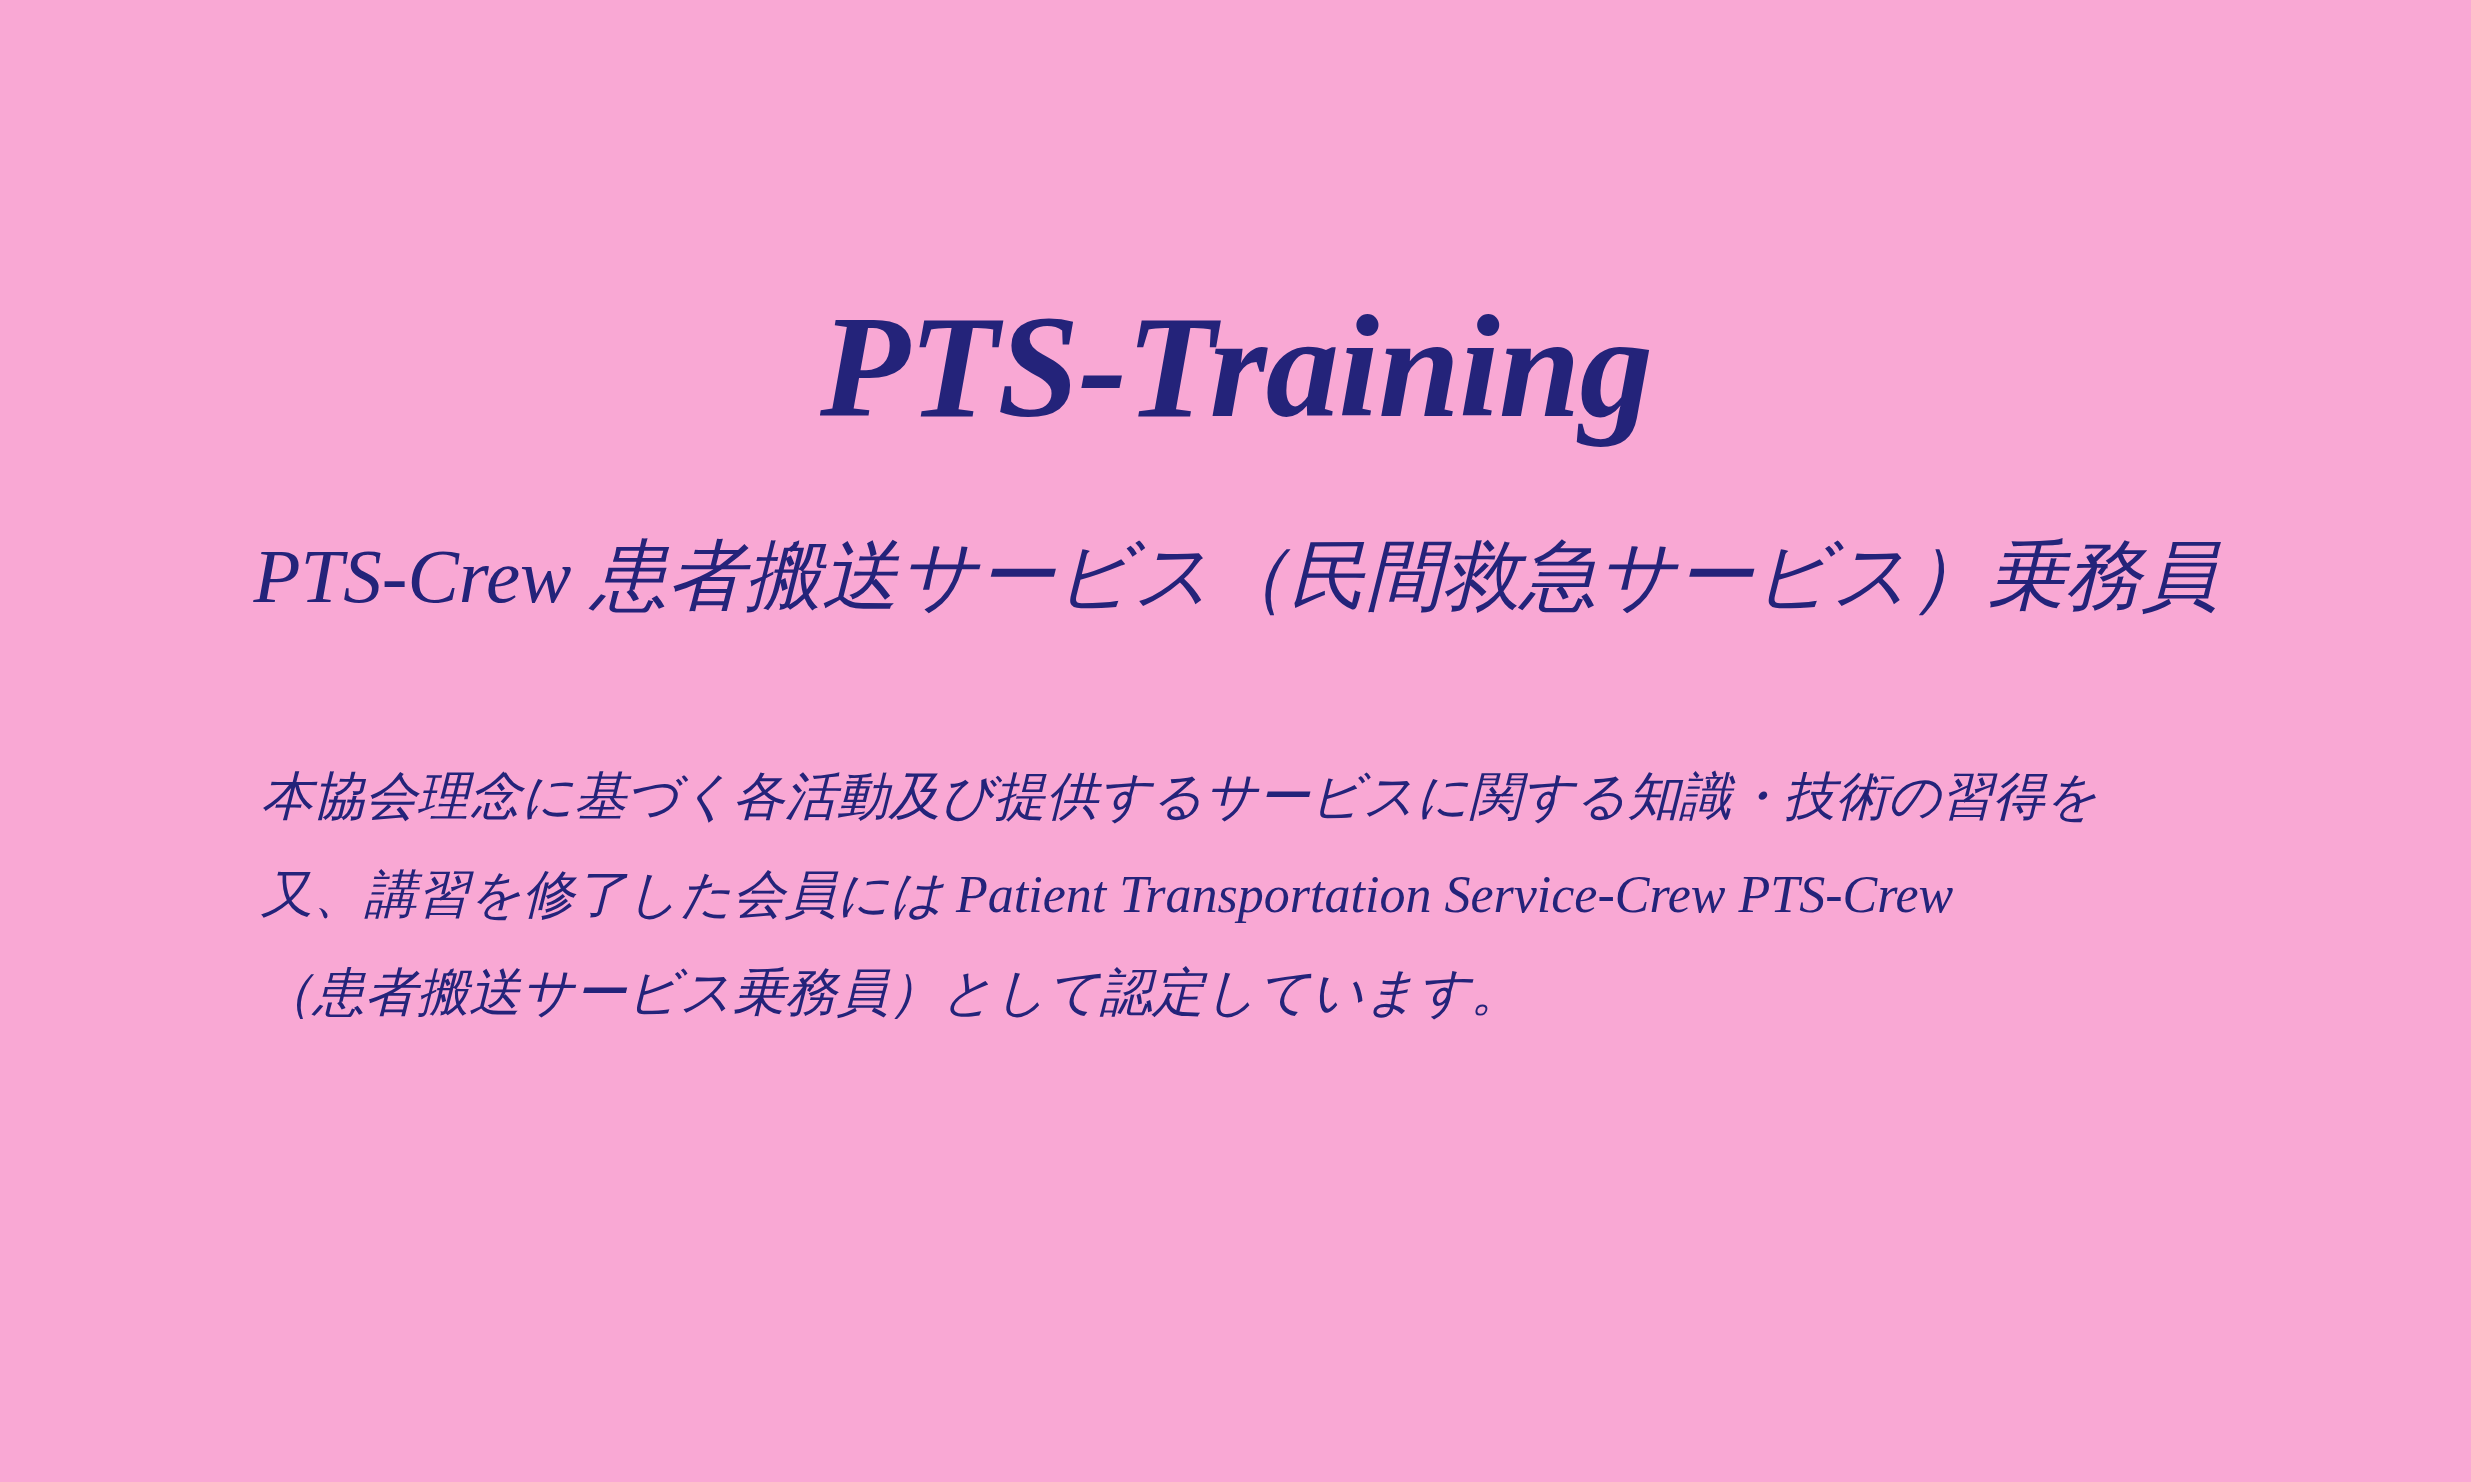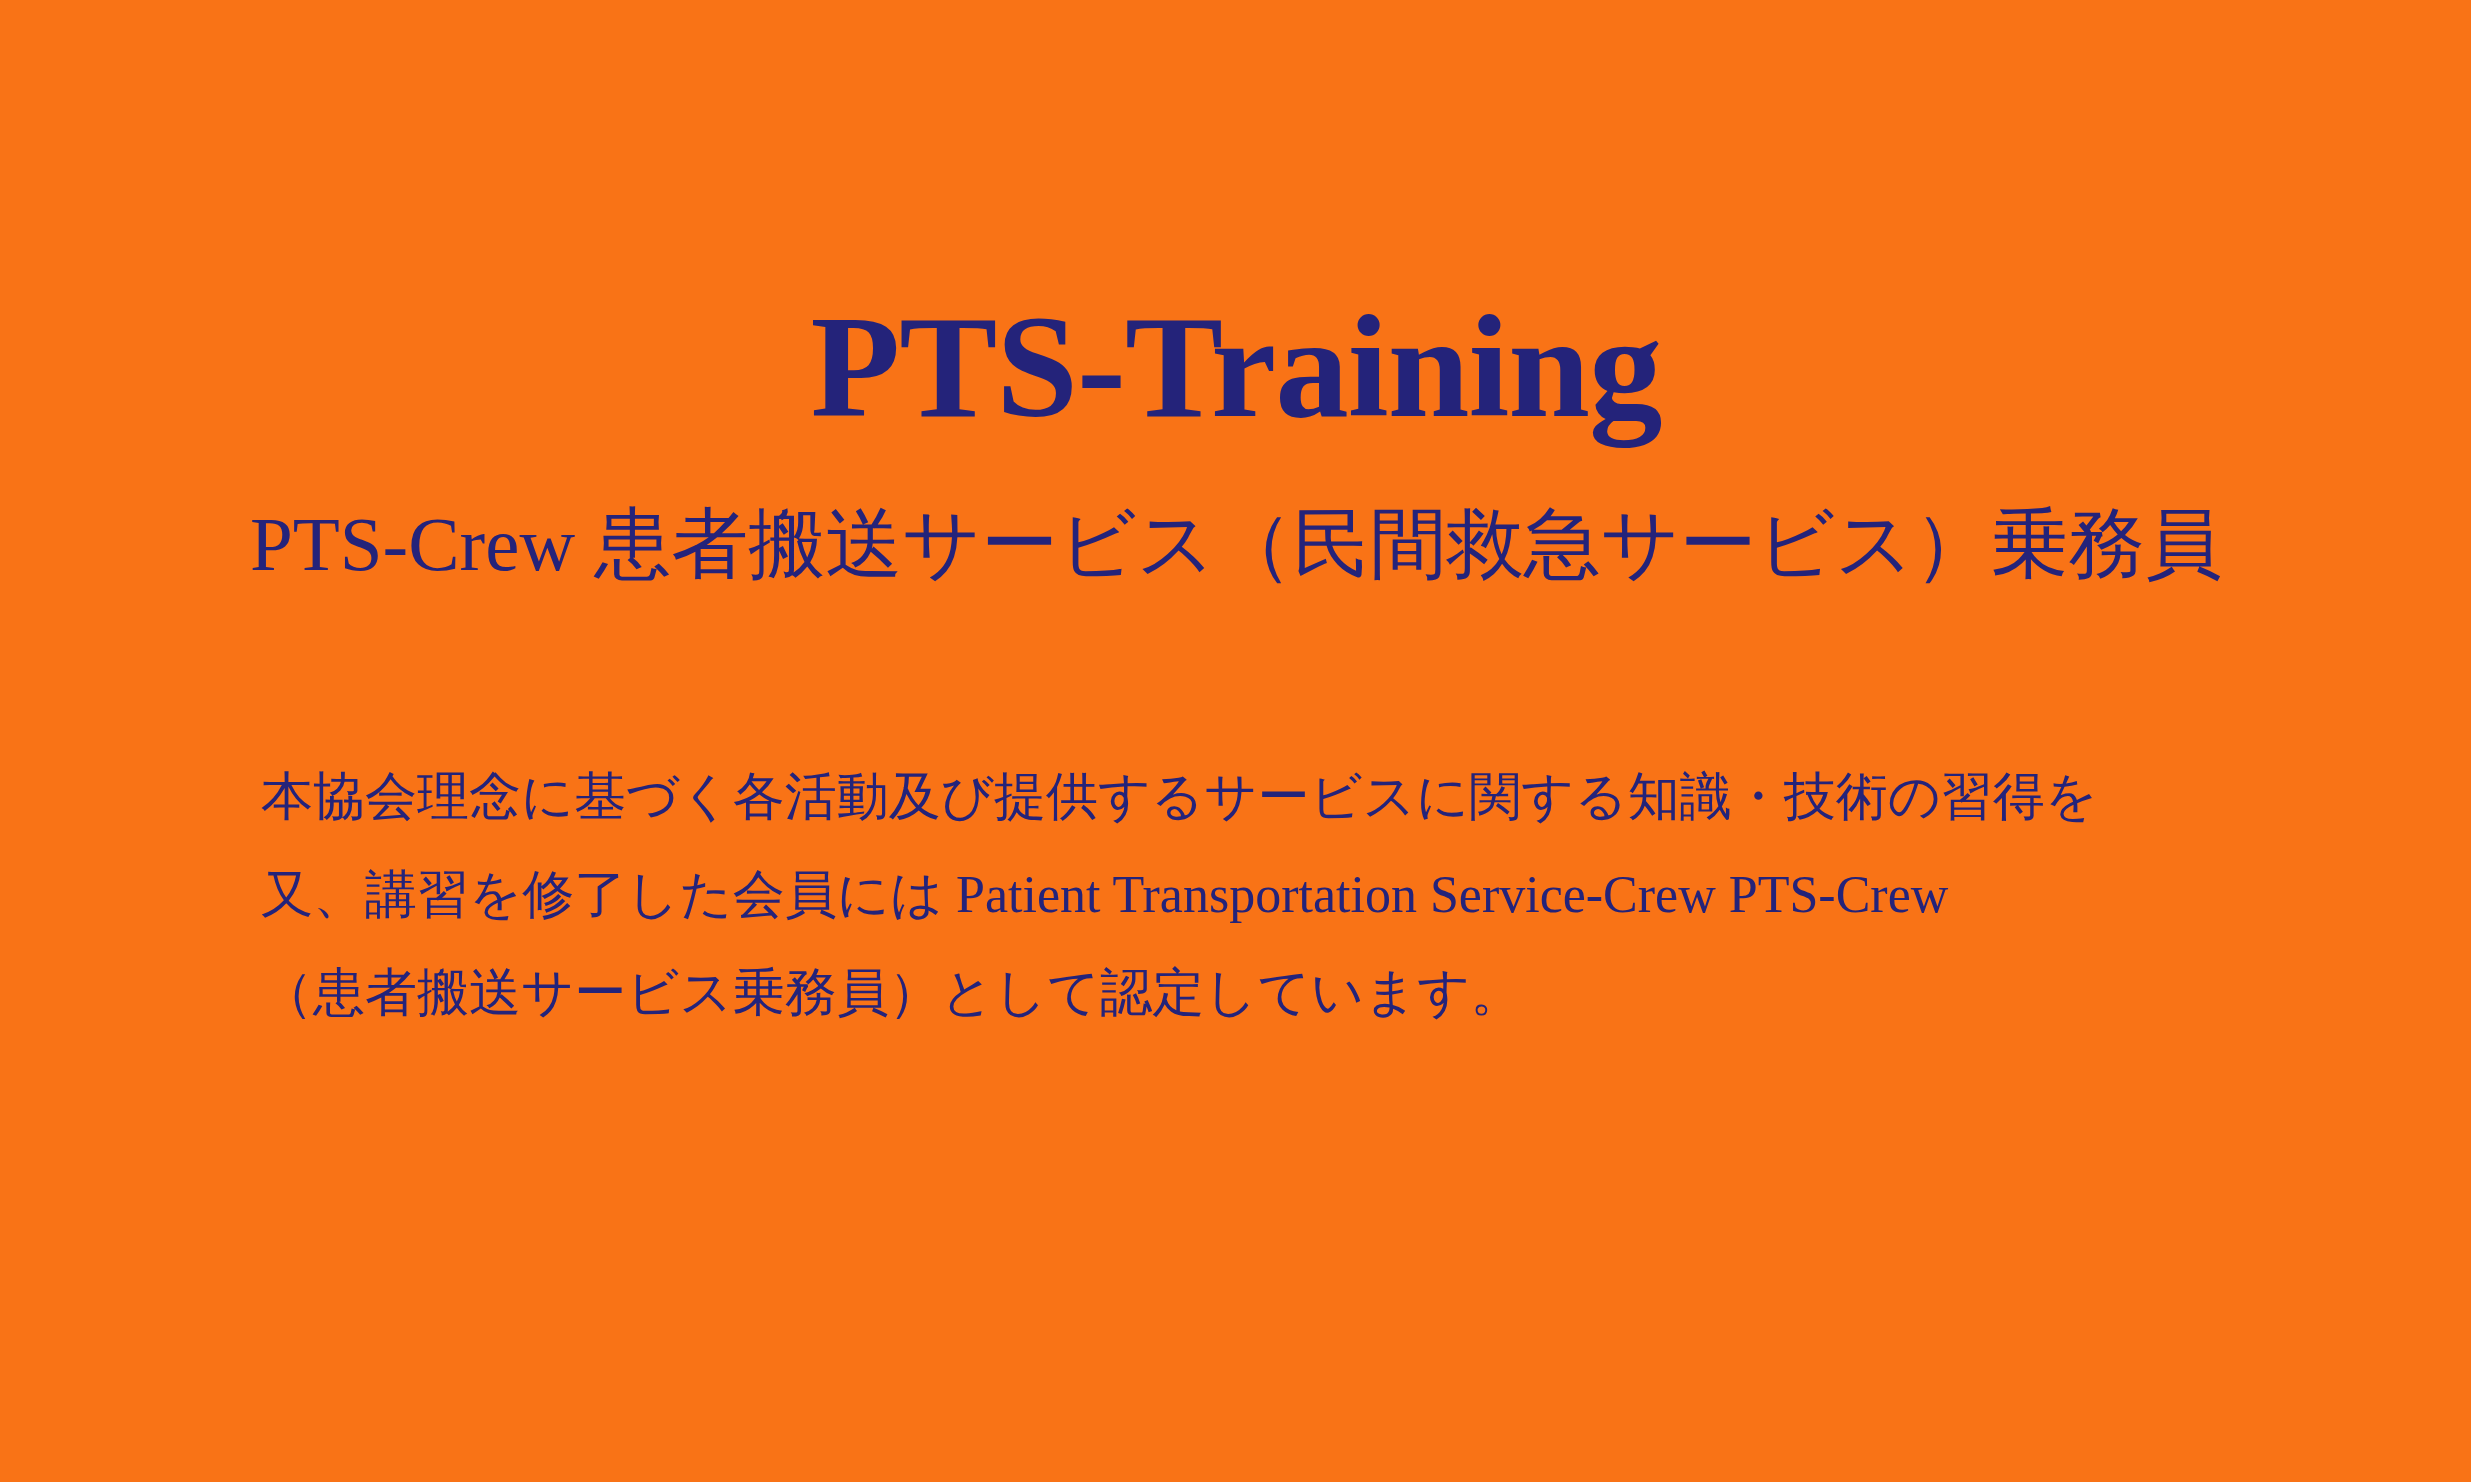--- a/index.html
+++ b/index.html
@@ -72,28 +72,28 @@
     line-height: 98px;
     font-weight: 400;
     color: #24237a;
     white-space: nowrap;
     letter-spacing: 0px;
   }
 </style>
 </head>
 <body style="background: rgb(255, 255, 255);">
 
-<div class="page" style="background: #f97316;">
+<div class="page" style="background: #f9a8d4; font-style: italic;">
 
   <div class="title-block">
     <h1 class="page-title" style="color: rgb(36, 35, 122);">PTS-Training</h1>
   </div>
 
   <div class="subtitle-block">
-    <h2 class="page-subtitle" style="color: rgb(36, 35, 122); margin-top: 32px;">PTS-Crew 患者搬送サービス（民間救急サービス）乗務員</h2>
+    <h2 class="page-subtitle" style="color: rgb(36, 35, 122);">PTS-Crew 患者搬送サービス（民間救急サービス）乗務員</h2>
   </div>
 
   <div class="body-block">
     <div class="body-line" style="color: rgb(36, 35, 122);">本協会理念に基づく各活動及び提供するサービスに関する知識・技術の習得を</div>
     <div class="body-line" style="color: rgb(36, 35, 122);">又、講習を修了した会員には Patient Transportation Service-Crew PTS-Crew</div>
     <div class="body-line" style="color: rgb(36, 35, 122);">（患者搬送サービス乗務員）として認定しています。</div>
   </div>
 
 </div>
 

